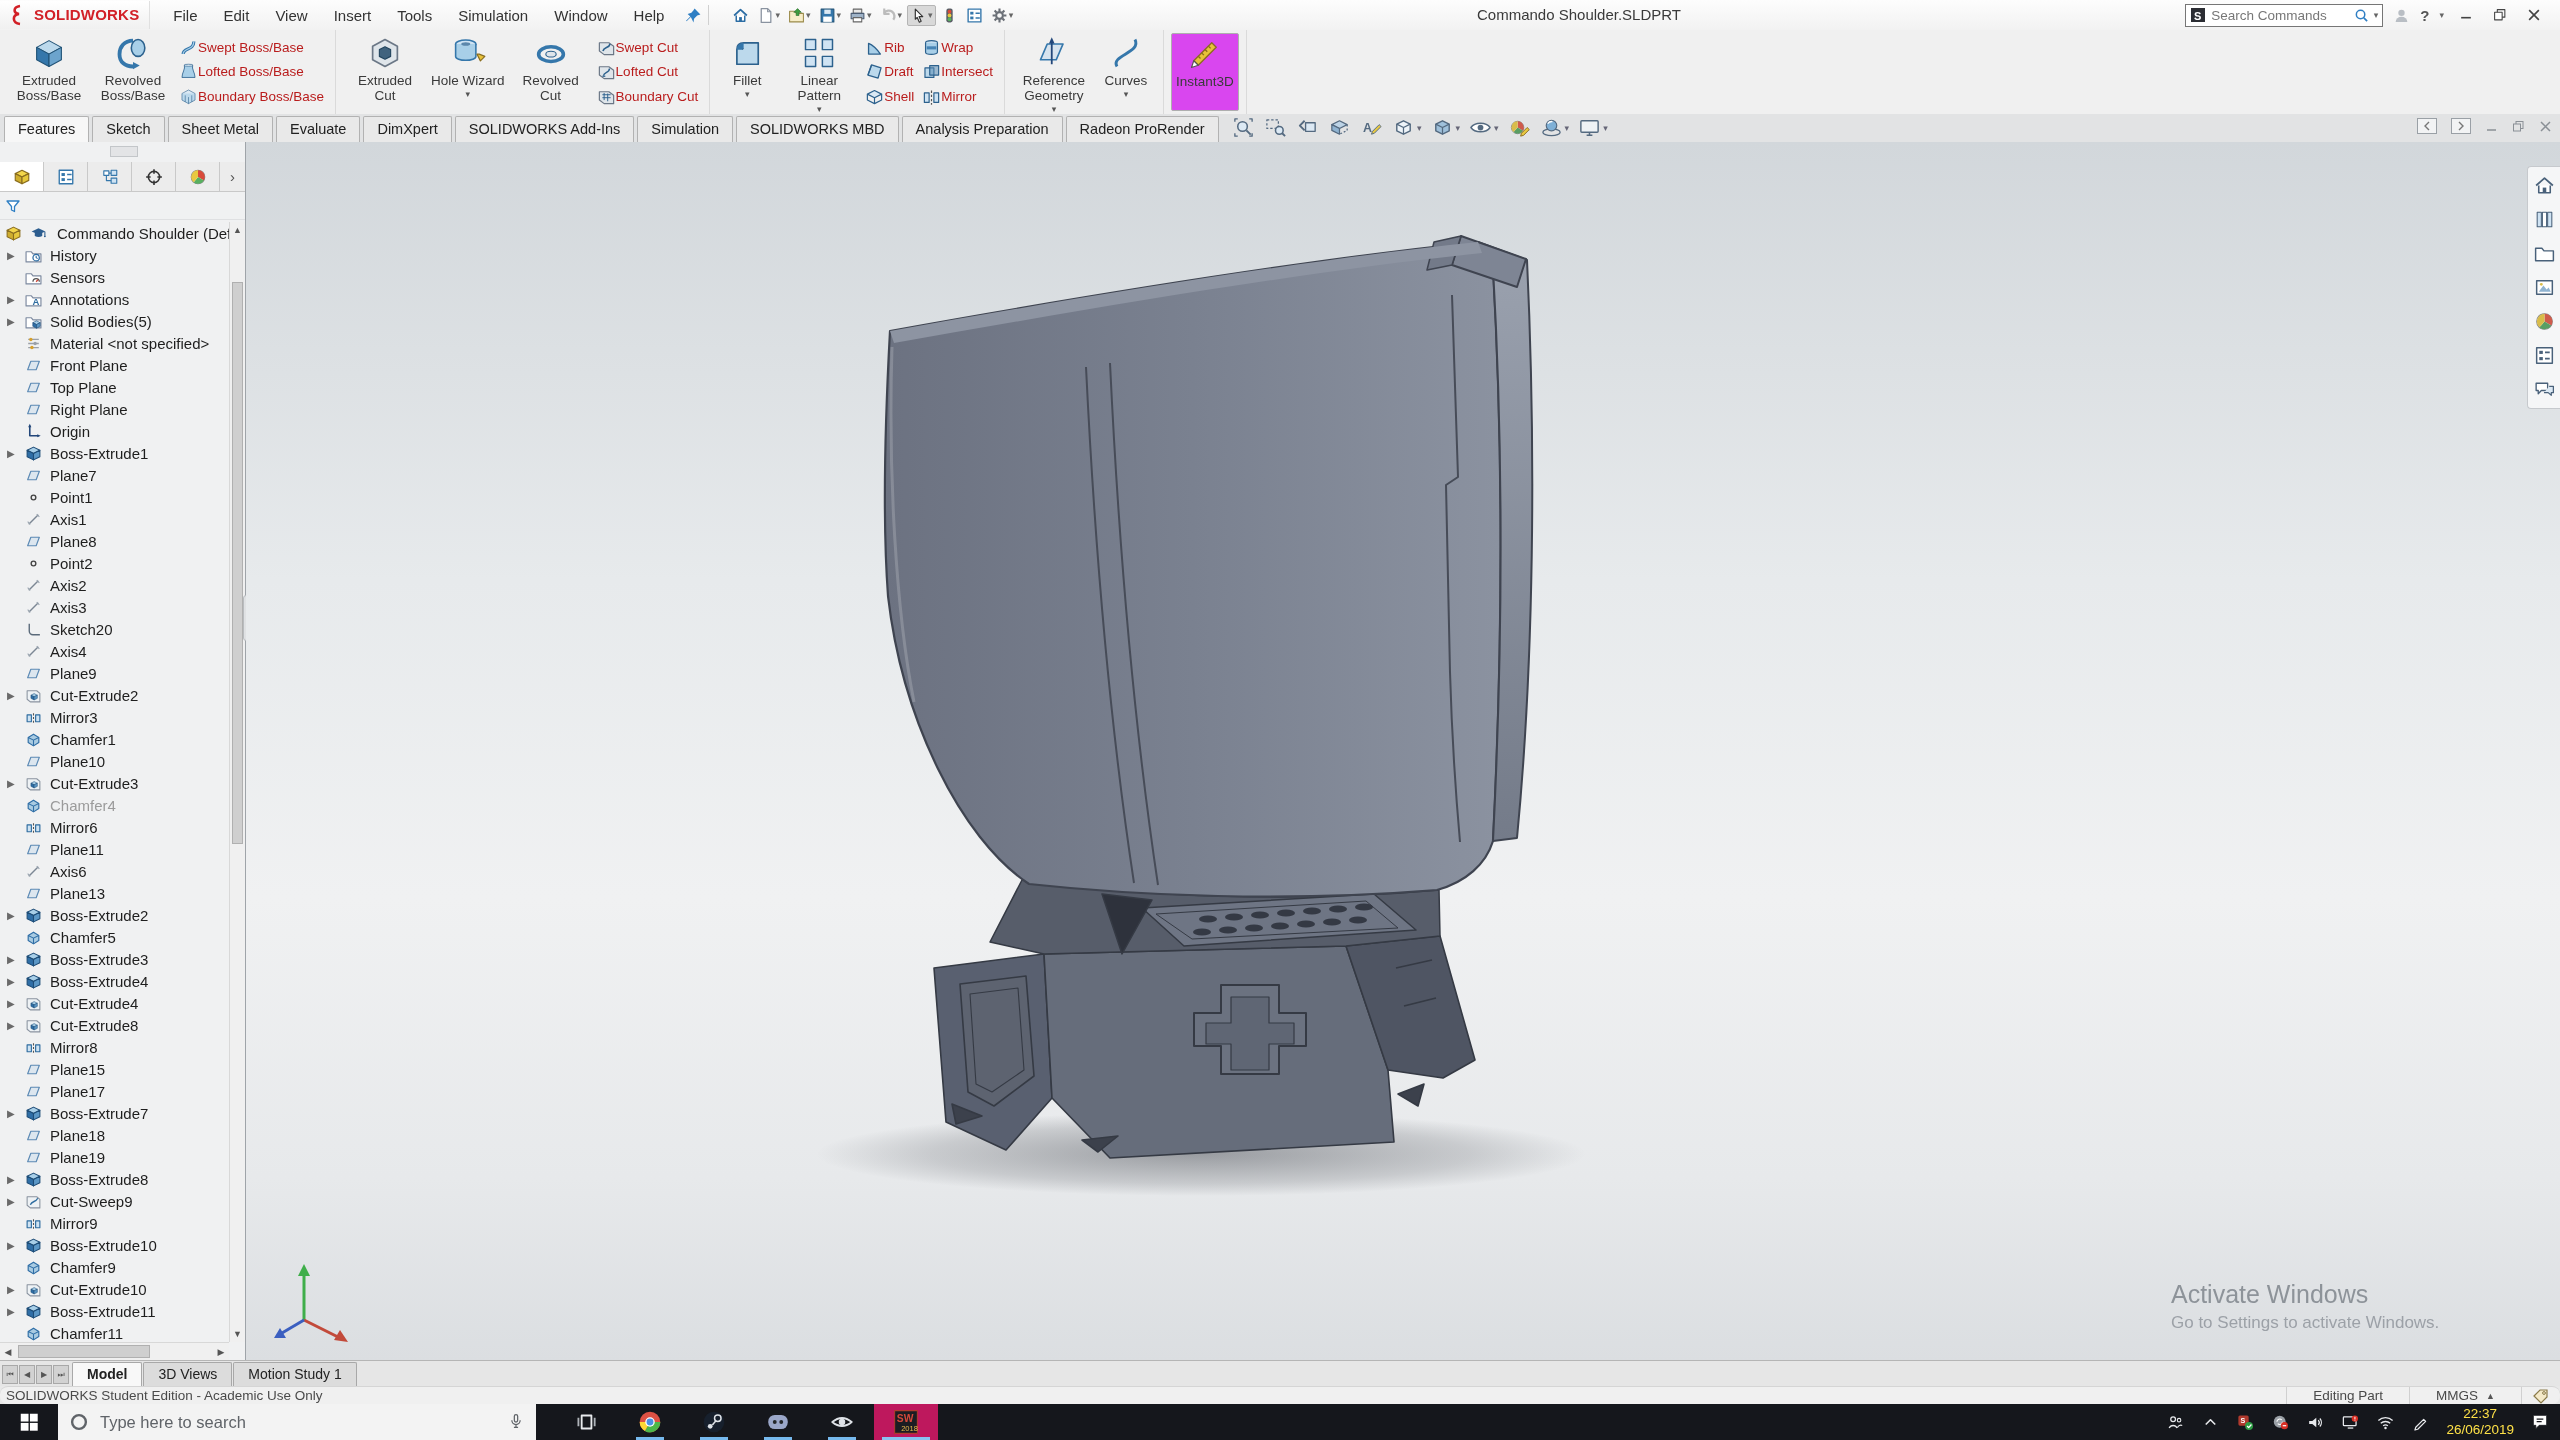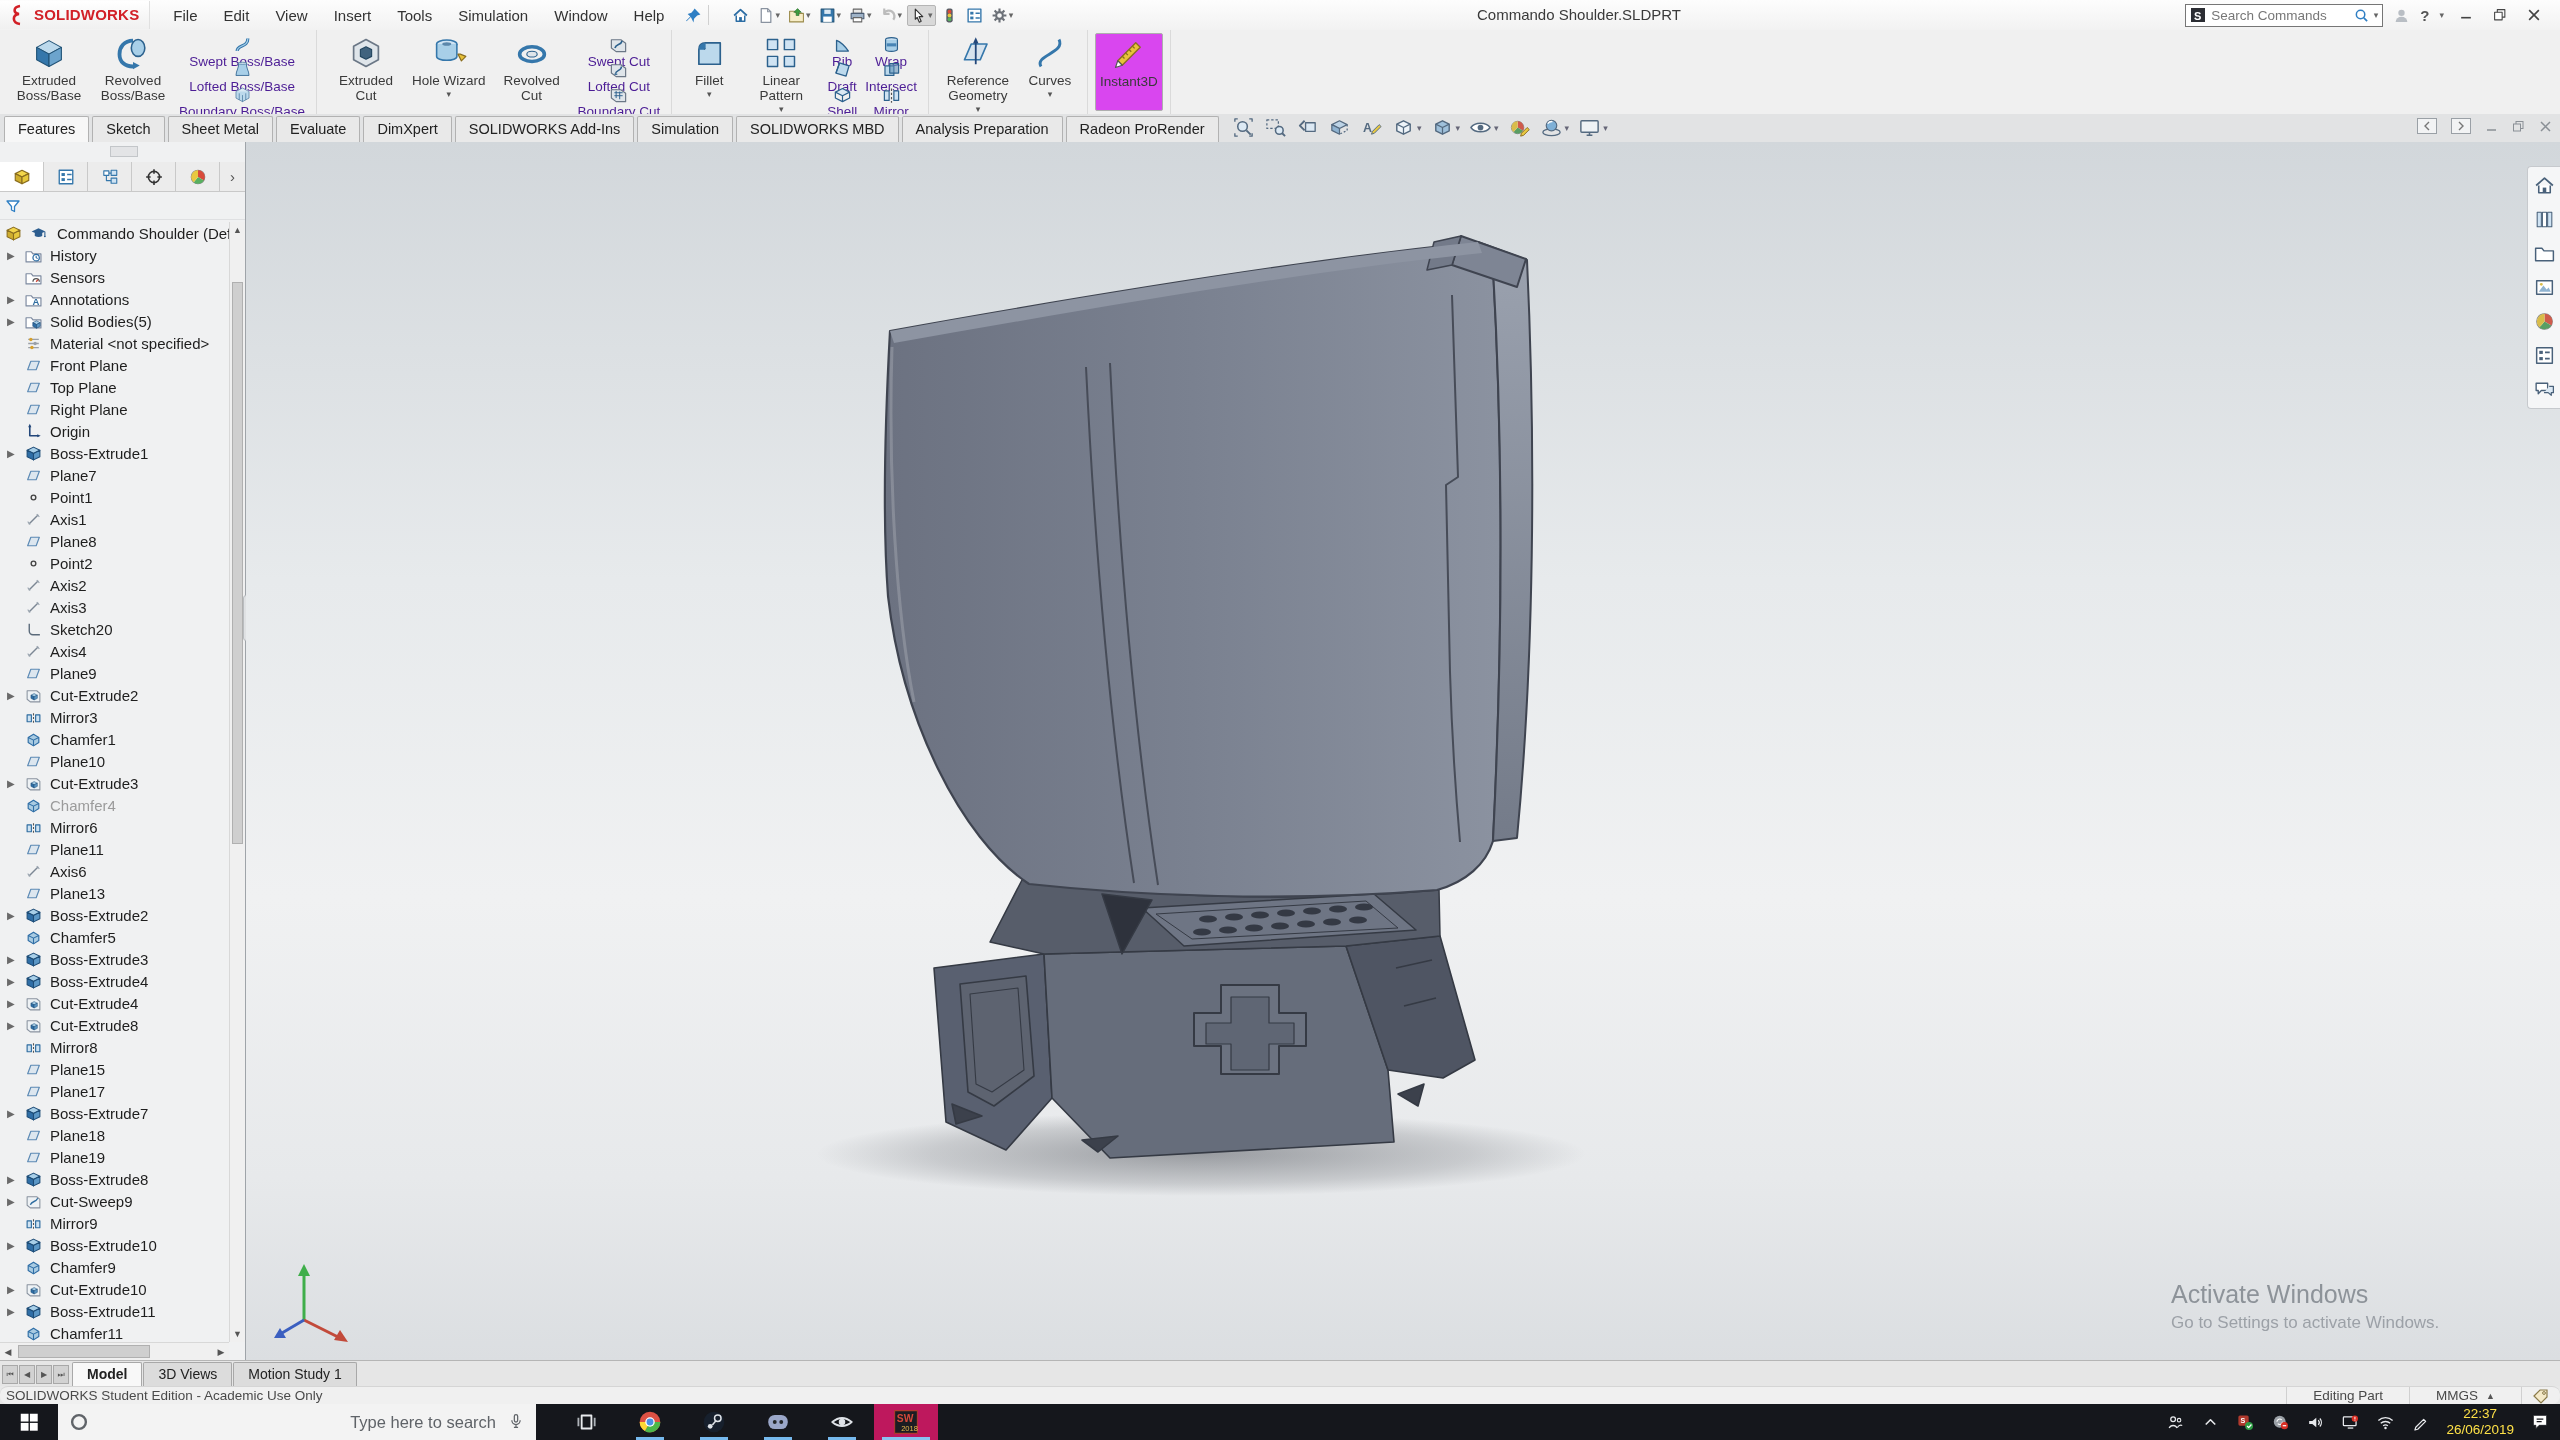--- a/index.html
+++ b/index.html
@@ -27,21 +27,21 @@
   .winbtn{padding:2px 5px;}
 
   
   #ribbon{position:absolute;left:0;top:30px;width:2560px;height:84px;background:#f0f0f0;border-bottom:1px solid #cfcfcf;display:flex;align-items:stretch;}
   .rb-group{display:flex;align-items:stretch;padding:3px 7px;border-right:1px solid #dadada;}
   .rb-big{display:flex;flex-direction:column;align-items:center;justify-content:flex-start;min-width:52px;max-width:76px;padding:2px 4px;text-align:center;}
   .rb-big .lbl{font-size:13.5px;line-height:15px;color:#3a3a3a;margin-top:2px;}
   .rb-big .dd{font-size:9px;color:#555;margin-top:1px;height:10px;}
   .rb-big.active{background:#d946ef;border:1px solid #aeaeae;border-radius:2px;}
   .rb-col{display:flex;flex-direction:column;justify-content:space-around;padding:2px 4px;}
-  .rb-small{display:flex;align-items:center;height:24px;font-size:13.5px;color:#4c1d95;white-space:nowrap;flex-direction:column;}
+  .rb-small{display:flex;align-items:center;height:24px;font-size:13.5px;color:#b91c1c;white-space:nowrap;}
 
   
   #tabrow{position:absolute;left:0;top:114px;width:2560px;height:28px;background:#e2e3e4;}
   .cm-tabs{position:absolute;left:4px;bottom:0;display:flex;}
   .cm-tab{padding:0 13px;font-size:14.5px;line-height:25px;color:#222;background:#e9e9e9;border:1px solid #b2b2b2;border-bottom:none;margin-right:3px;border-radius:2px 2px 0 0;white-space:nowrap;}
   .cm-tab.active{background:#f7f7f7;}
   .hud{position:absolute;left:1232px;top:2px;display:flex;align-items:center;gap:9px;}
   .hud-item{display:flex;align-items:center;gap:2px;}
   .hud .dd{font-size:9px;color:#667;}
   .docwin{position:absolute;right:8px;top:4px;display:flex;align-items:center;gap:14px;}
@@ -89,21 +89,21 @@
   #statusbar{position:absolute;left:0;top:1386px;width:2560px;height:18px;background:#f0f0f0;border-top:1px solid #d5d5d5;display:flex;align-items:center;font-size:13.5px;color:#4a4a4a;box-sizing:border-box;border-radius:8px;}
   #statusbar .sleft{padding-left:6px;}
   #statusbar .scluster{margin-left:auto;display:flex;align-items:center;height:100%;}
   .ssep{width:1px;height:100%;background:#d0d0d0;}
   .sitem{padding:0 26px;display:flex;align-items:center;gap:8px;}
   .sarrow{font-size:9px;color:#555;}
 
   
   #taskbar{position:absolute;left:0;top:1404px;width:2560px;height:36px;background:#15171c;display:flex;align-items:center;color:#e8eaed;}
   .tstart{width:58px;height:36px;display:flex;align-items:center;justify-content:center;}
-  .tsearch{width:478px;height:36px;background:#f3f3f3;display:flex;align-items:center;gap:10px;padding:0 10px;box-sizing:border-box;text-align:right;}
+  .tsearch{width:478px;height:36px;background:#f3f3f3;display:flex;align-items:center;gap:10px;padding:0 10px;box-sizing:border-box;}
   .tsearch .ph{flex:1;font-size:16.5px;color:#5f6368;}
   .tapps{display:flex;align-items:center;margin-left:18px;}
   .tapp{position:relative;width:64px;height:36px;display:flex;align-items:center;justify-content:center;}
   .tapp.running::after{content:"";position:absolute;left:18px;right:18px;bottom:0;height:3px;background:#76b9ed;}
   .tapp.active{background:#be185d;}
   .tapp.active::after{left:8px;right:8px;background:#8ac2f0;}
   .tray{margin-left:auto;display:flex;align-items:center;gap:16px;padding-right:10px;}
   .tclock{text-align:center;font-size:13.5px;line-height:16px;color:#fde047;}
 </style>
 </head>

